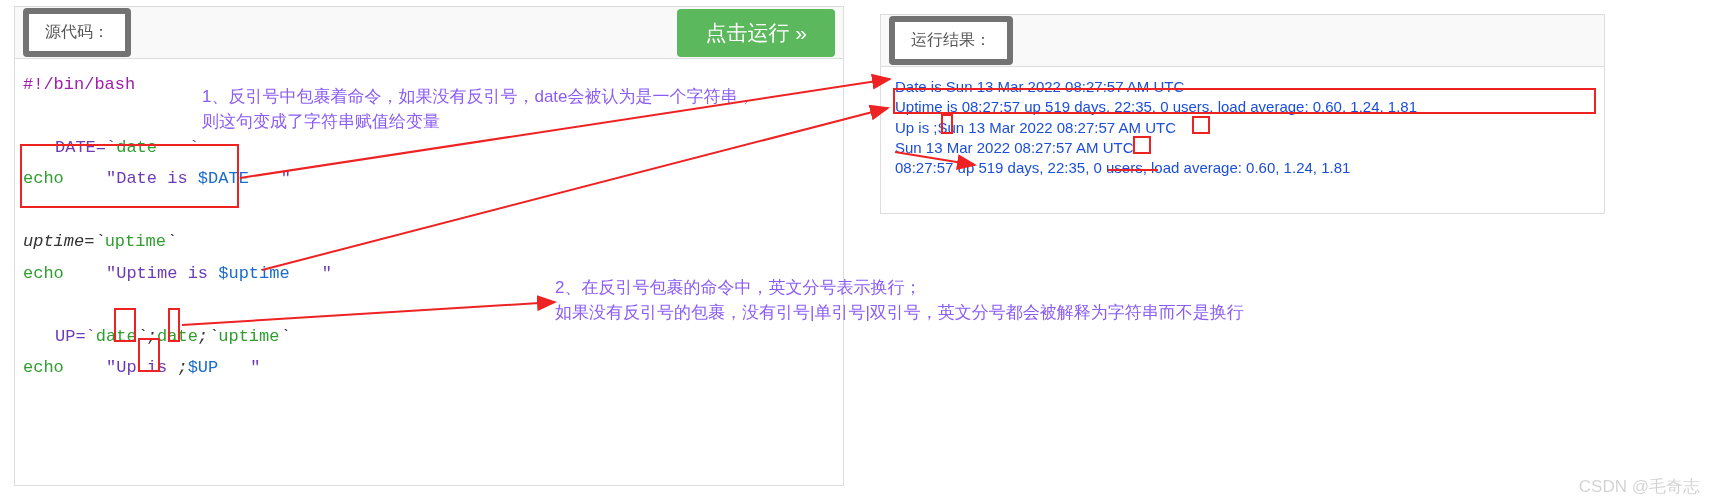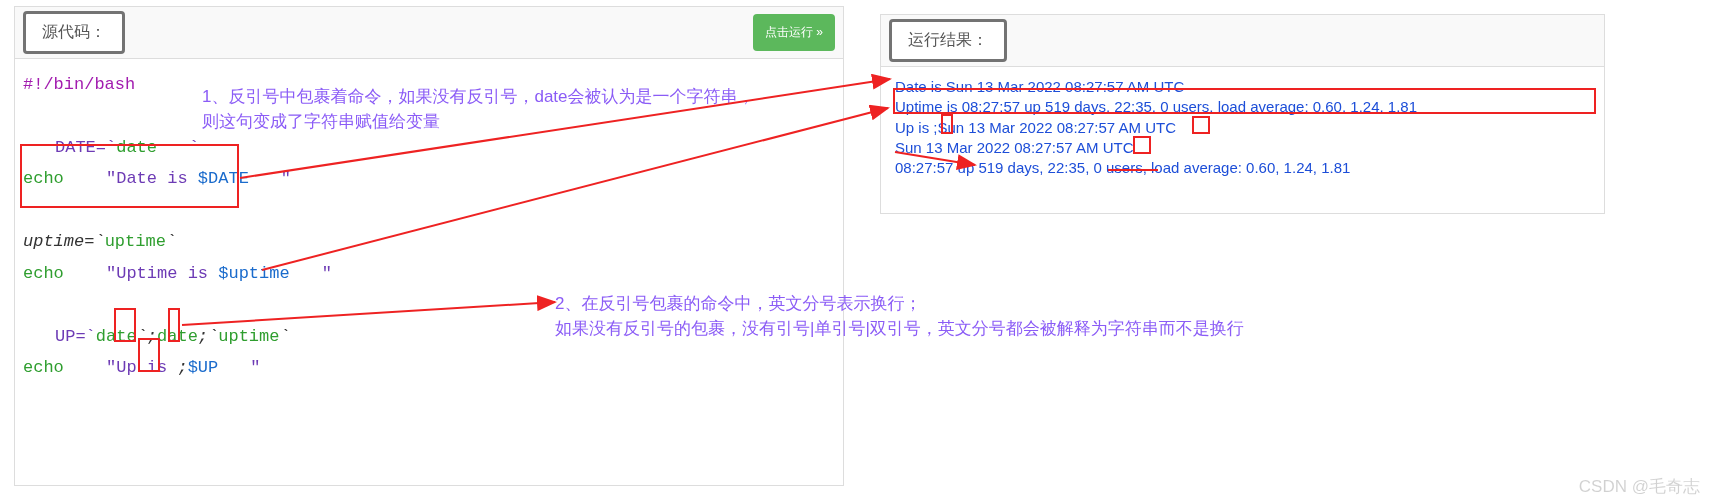--- a/index.html
+++ b/index.html
@@ -35,34 +35,34 @@
     .header {
       background: #f9f9f9;
       border-bottom: 1px solid #ddd;
       padding: 6px 8px;
       display: flex;
       justify-content: space-between;
       align-items: center;
       height: 52px;
     }
     .label-btn {
-      border: 3px solid #737373;
+      border: 6px solid #737373;
       border-radius: 4px;
       padding: 8px 16px;
       font-size: 16px;
       color: #555;
       background: #fff;
     }
     .run-btn {
       background: #5cb85c;
       color: #fff;
       border: none;
       border-radius: 4px;
-      padding: 10px 12px;
-      font-size: 12px;
+      padding: 10px 28px;
+      font-size: 21px;
       cursor: pointer;
     }
     .code-area {
       padding: 10px 8px;
       font-family: "Courier New", monospace;
       font-size: 17px;
       line-height: 1.85;
       color: #333;
       position: relative;
     }
@@ -149,21 +149,21 @@
     <div>Date is Sun 13 Mar 2022 08:27:57 AM UTC</div>
     <div>Uptime is  08:27:57 up 519 days, 22:35,  0 users,  load average: 0.60, 1.24, 1.81</div>
     <div>Up is ;Sun 13 Mar 2022 08:27:57 AM UTC</div>
     <div>Sun 13 Mar 2022 08:27:57 AM UTC</div>
     <div> 08:27:57 up 519 days, 22:35,  0 users,  load average: 0.60, 1.24, 1.81</div>
   </div>
 </div>
 
 <div class="annotation" style="left:202px; top:85px; white-space:pre;">1、反引号中包裹着命令，如果没有反引号，date会被认为是一个字符串，
 则这句变成了字符串赋值给变量</div>
-<div class="annotation" style="left:555px; top:292px; white-space:pre;">2、在反引号包裹的命令中，英文分号表示换行；
+<div class="annotation" style="left:555px; top:276px; white-space:pre;">2、在反引号包裹的命令中，英文分号表示换行；
 如果没有反引号的包裹，没有引号|单引号|双引号，英文分号都会被解释为字符串而不是换行</div>
 
 <div class="redbox" style="left:20px; top:144px; width:219px; height:64px;"></div>
 <div class="redbox" style="left:114px; top:308px; width:22px; height:34px;"></div>
 <div class="redbox" style="left:168px; top:308px; width:12px; height:34px;"></div>
 <div class="redbox" style="left:138px; top:338px; width:22px; height:34px;"></div>
 
 <div class="redbox" style="left:893px; top:88px; width:703px; height:26px;"></div>
 <div class="redbox" style="left:941px; top:114px; width:12px; height:20px;"></div>
 <div class="redbox" style="left:1192px; top:116px; width:18px; height:18px;"></div>

